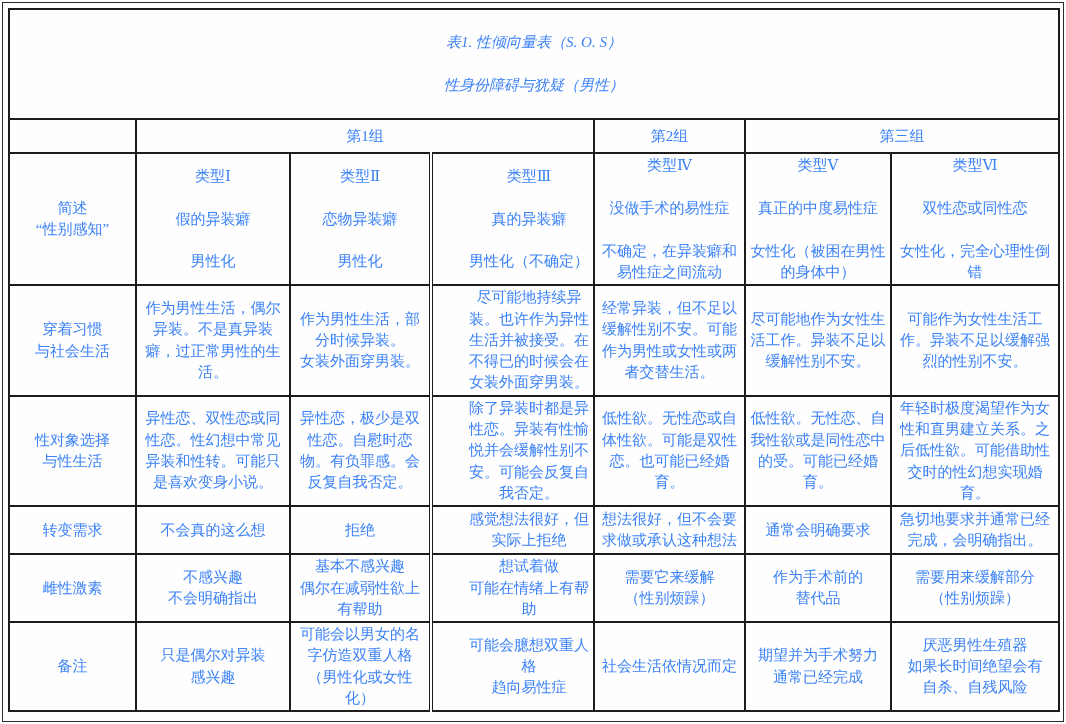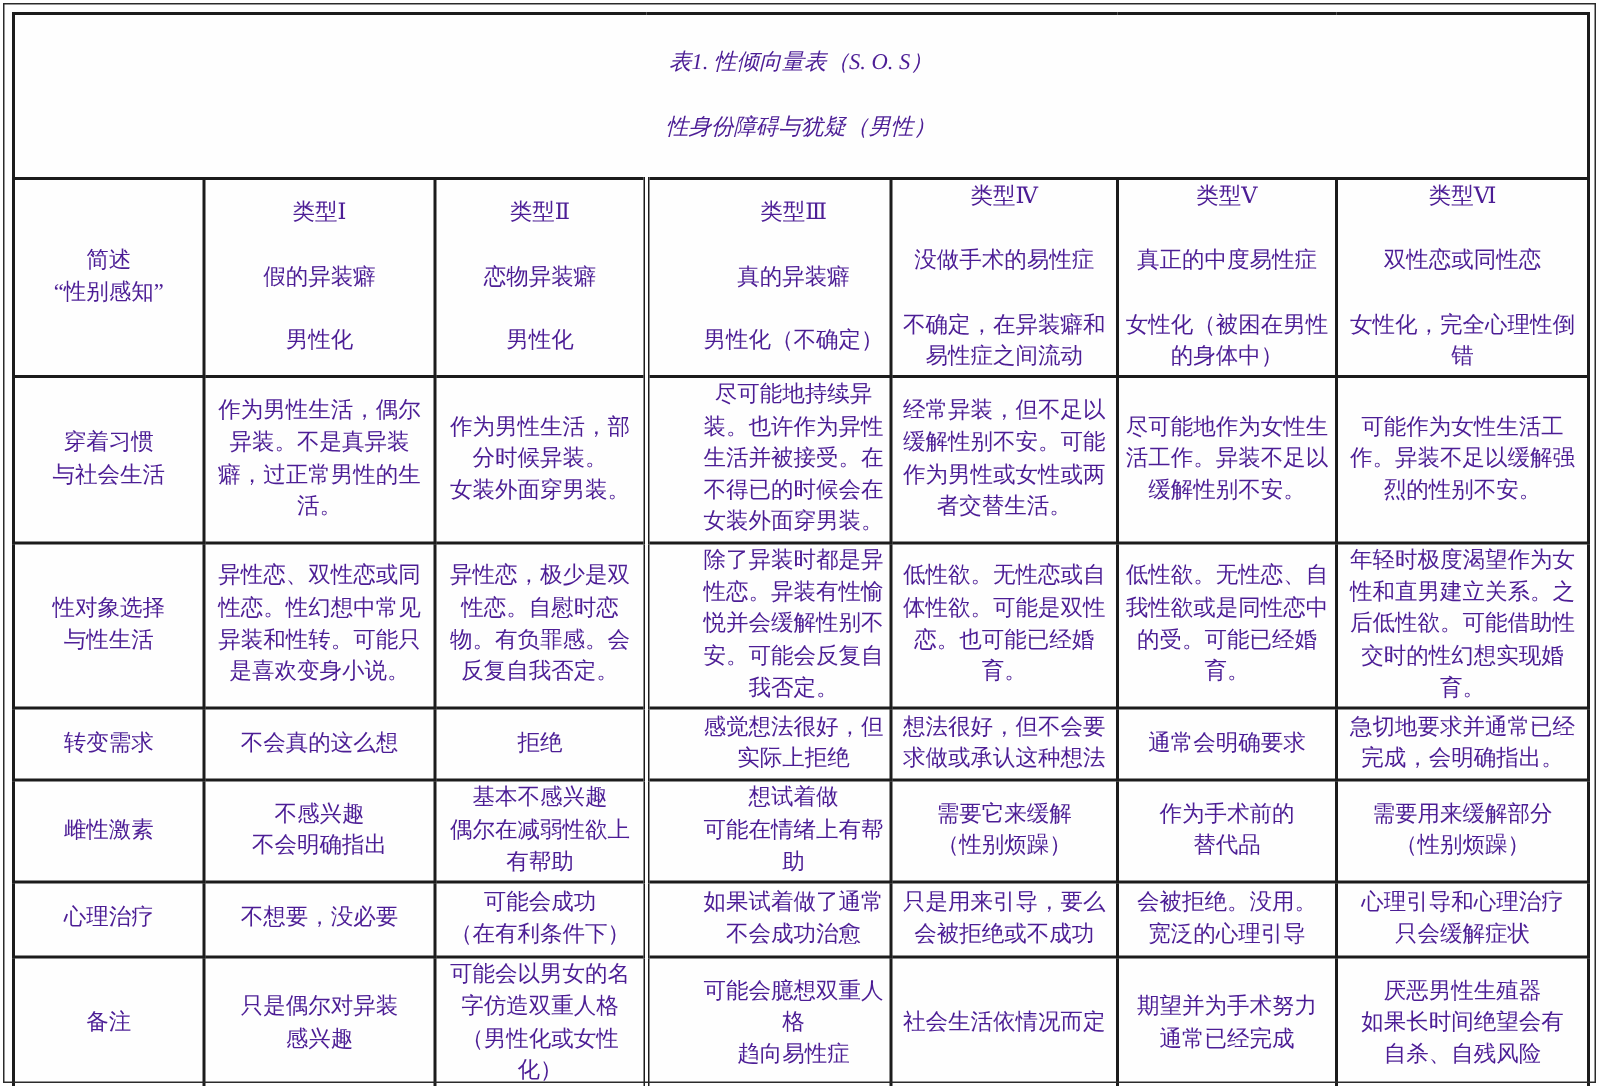--- a/index.html
+++ b/index.html
@@ -2,21 +2,21 @@
 <html><head>
 <meta charset="utf-8">
 <style>
   html,body{margin:0;padding:0;background:#fff;}
   .page{
     position:relative;
     width:1066px;height:724px;
     background:#fefefe;
     overflow:hidden;
     font-family:"Liberation Serif","DejaVu Serif",serif;
-    color:#4c1d95;
+    color:#3b82f6;
   }
   .frame{position:absolute;inset:2px;border:1px solid #2a2a2a;pointer-events:none;}
   table.sos{
     border-collapse:collapse;
     table-layout:fixed;
     width:1050px;
     margin:8px 0 0 8px;
   }
   .sos td,.sos th{
     border:2px solid #1c1c1c;
@@ -61,20 +61,26 @@
     </colgroup>
 
     <tbody>
         <tr class="r-title">
       <td class="title-cell" colspan="7">
         <div>表1.  性倾向量表（S. O. S）</div>
         <div>性身份障碍与犹疑（男性）</div>
       </td>
     </tr>
 
+    <tr class="r-group">
+      <td></td>
+      <td colspan="3">第1组</td>
+      <td>第2组</td>
+      <td colspan="2">第三组</td>
+    </tr>
 
     <tr class="body r1">
       <th>简述
 “性别感知”</th>
       <td>类型Ⅰ
 
 假的异装癖
 
 男性化</td>
       <td>类型Ⅱ
@@ -147,32 +153,20 @@
       <td>想试着做
 可能在情绪上有帮助</td>
       <td>需要它来缓解
 （性别烦躁）</td>
       <td>作为手术前的
 替代品</td>
       <td>需要用来缓解部分
 （性别烦躁）</td>
     </tr>
 
-    <tr class="body r7">
-      <th>心理治疗</th>
-      <td>不想要，没必要</td>
-      <td>可能会成功
-（在有利条件下）</td>
-      <td>如果试着做了通常不会成功治愈</td>
-      <td>只是用来引导，要么会被拒绝或不成功</td>
-      <td>会被拒绝。没用。
-宽泛的心理引导</td>
-      <td>心理引导和心理治疗
-只会缓解症状</td>
-    </tr>
 
     <tr class="body r8">
       <th>备注</th>
       <td>只是偶尔对异装
 感兴趣</td>
       <td>可能会以男女的名字仿造双重人格（男性化或女性化）</td>
       <td>可能会臆想双重人格
 趋向易性症</td>
       <td>社会生活依情况而定</td>
       <td>期望并为手术努力

